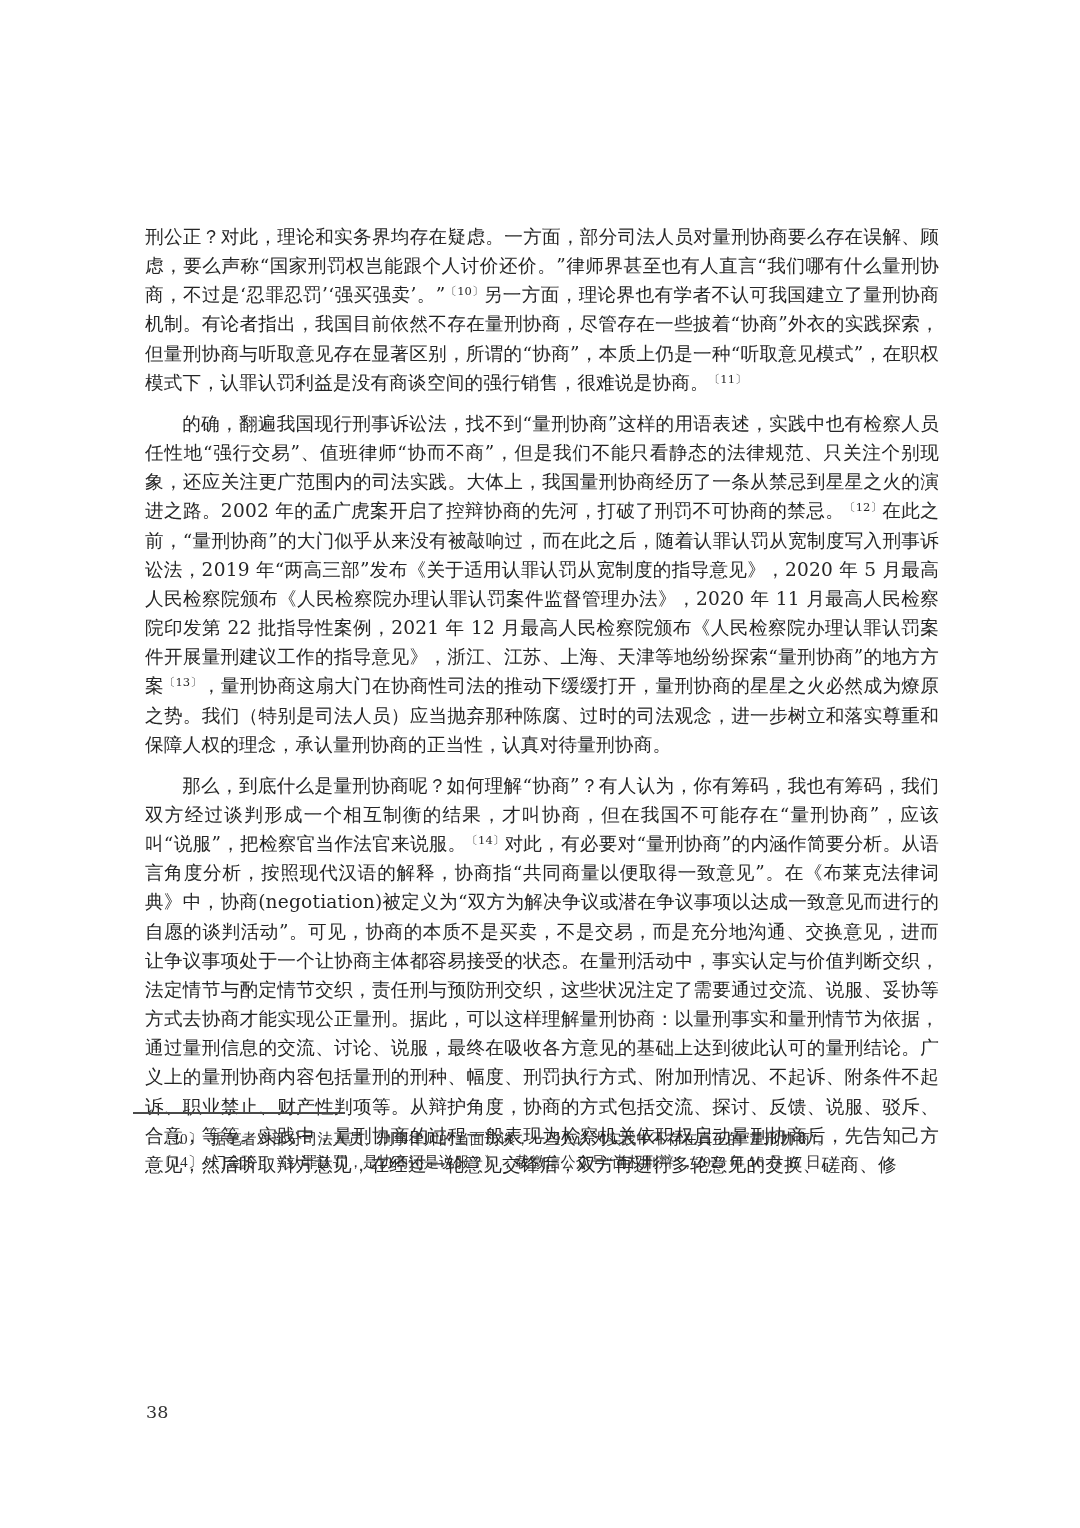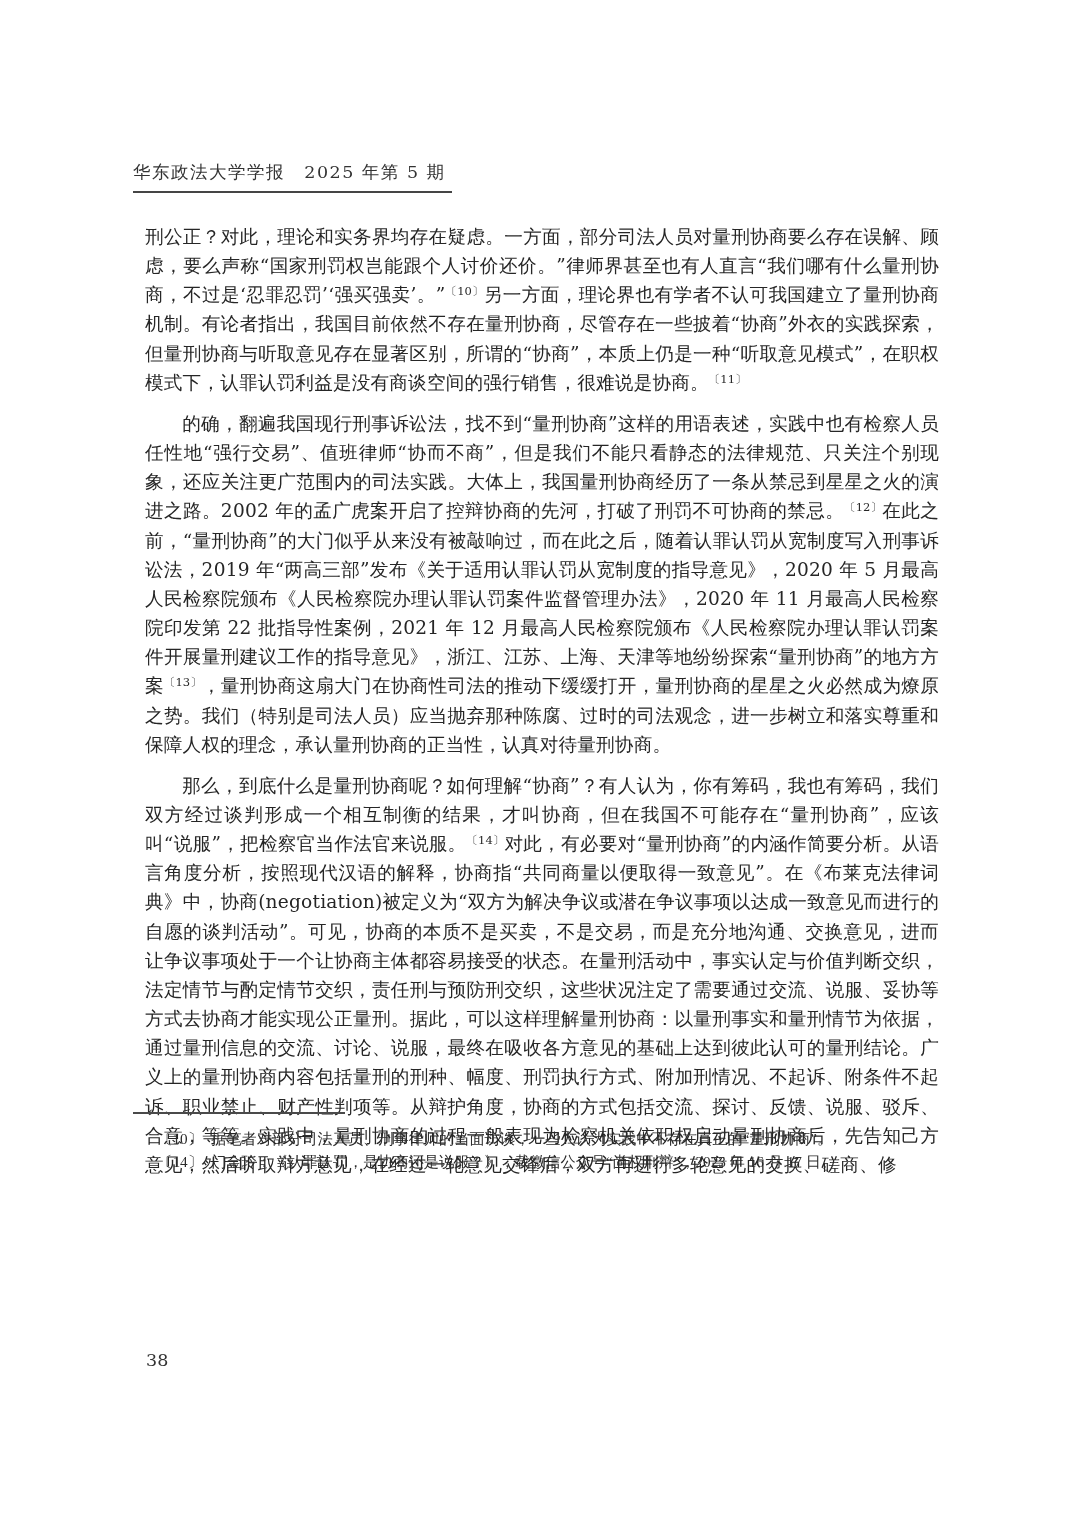--- a/index.html
+++ b/index.html
@@ -64,35 +64,30 @@
     line-height: 23px;
     text-align: justify;
     color: #2b2b2b;
     font-family: Liberation Serif, serif;
   }
   .footnote { margin: 0; text-indent: 1.6em; }
   .fn-label { margin-right: 0.55em; }
   .page-number {
     position: absolute;
     left: 146px;
-    top: 1350px;
+    top: 1402px;
     font-size: 17.5px;
     color: #333333;
   }
 </style>
 </head>
 <body>
 
 <div class="page">
 
-  <div class="header">
-    <span class="header-inner">
-      <span>华东政法大学学报</span><span class="issue">2025 年第 5 期</span>
-    </span>
-  </div>
 
   <div class="article-body">
       <p class="para">刑公正？对此，理论和实务界均存在疑虑。一方面，部分司法人员对量刑协商要么存在误解、顾虑，要么声称“国家刑罚权岂能跟个人讨价还价。”律师界甚至也有人直言“我们哪有什么量刑协商，不过是‘忍罪忍罚’‘强买强卖’。”<sup class="fnref">〔10〕</sup>另一方面，理论界也有学者不认可我国建立了量刑协商机制。有论者指出，我国目前依然不存在量刑协商，尽管存在一些披着“协商”外衣的实践探索，但量刑协商与听取意见存在显著区别，所谓的“协商”，本质上仍是一种“听取意见模式”，在职权模式下，认罪认罚利益是没有商谈空间的强行销售，很难说是协商。<sup class="fnref">〔11〕</sup></p>
       <p class="para indent">的确，翻遍我国现行刑事诉讼法，找不到“量刑协商”这样的用语表述，实践中也有检察人员任性地“强行交易”、值班律师“协而不商”，但是我们不能只看静态的法律规范、只关注个别现象，还应关注更广范围内的司法实践。大体上，我国量刑协商经历了一条从禁忌到星星之火的演进之路。2002 年的孟广虎案开启了控辩协商的先河，打破了刑罚不可协商的禁忌。<sup class="fnref">〔12〕</sup>在此之前，“量刑协商”的大门似乎从来没有被敲响过，而在此之后，随着认罪认罚从宽制度写入刑事诉讼法，2019 年“两高三部”发布《关于适用认罪认罚从宽制度的指导意见》，2020 年 5 月最高人民检察院颁布《人民检察院办理认罪认罚案件监督管理办法》，2020 年 11 月最高人民检察院印发第 22 批指导性案例，2021 年 12 月最高人民检察院颁布《人民检察院办理认罪认罚案件开展量刑建议工作的指导意见》，浙江、江苏、上海、天津等地纷纷探索“量刑协商”的地方方案<sup class="fnref">〔13〕</sup>，量刑协商这扇大门在协商性司法的推动下缓缓打开，量刑协商的星星之火必然成为燎原之势。我们（特别是司法人员）应当抛弃那种陈腐、过时的司法观念，进一步树立和落实尊重和保障人权的理念，承认量刑协商的正当性，认真对待量刑协商。</p>
       <p class="para indent">那么，到底什么是量刑协商呢？如何理解“协商”？有人认为，你有筹码，我也有筹码，我们双方经过谈判形成一个相互制衡的结果，才叫协商，但在我国不可能存在“量刑协商”，应该叫“说服”，把检察官当作法官来说服。<sup class="fnref">〔14〕</sup>对此，有必要对“量刑协商”的内涵作简要分析。从语言角度分析，按照现代汉语的解释，协商指“共同商量以便取得一致意见”。在《布莱克法律词典》中，协商(negotiation)被定义为“双方为解决争议或潜在争议事项以达成一致意见而进行的自愿的谈判活动”。可见，协商的本质不是买卖，不是交易，而是充分地沟通、交换意见，进而让争议事项处于一个让协商主体都容易接受的状态。在量刑活动中，事实认定与价值判断交织，法定情节与酌定情节交织，责任刑与预防刑交织，这些状况注定了需要通过交流、说服、妥协等方式去协商才能实现公正量刑。据此，可以这样理解量刑协商：以量刑事实和量刑情节为依据，通过量刑信息的交流、讨论、说服，最终在吸收各方意见的基础上达到彼此认可的量刑结论。广义上的量刑协商内容包括量刑的刑种、幅度、刑罚执行方式、附加刑情况、不起诉、附条件不起诉、职业禁止、财产性判项等。从辩护角度，协商的方式包括交流、探讨、反馈、说服、驳斥、合意，等等。实践中，量刑协商的过程一般表现为检察机关依职权启动量刑协商后，先告知己方意见，然后听取辩方意见，在经过一轮意见交锋后，双方再进行多轮意见的交换、磋商、修</p>
     </div>
 
   <div class="footnote-divider"></div>
 
   <div class="footnotes">

